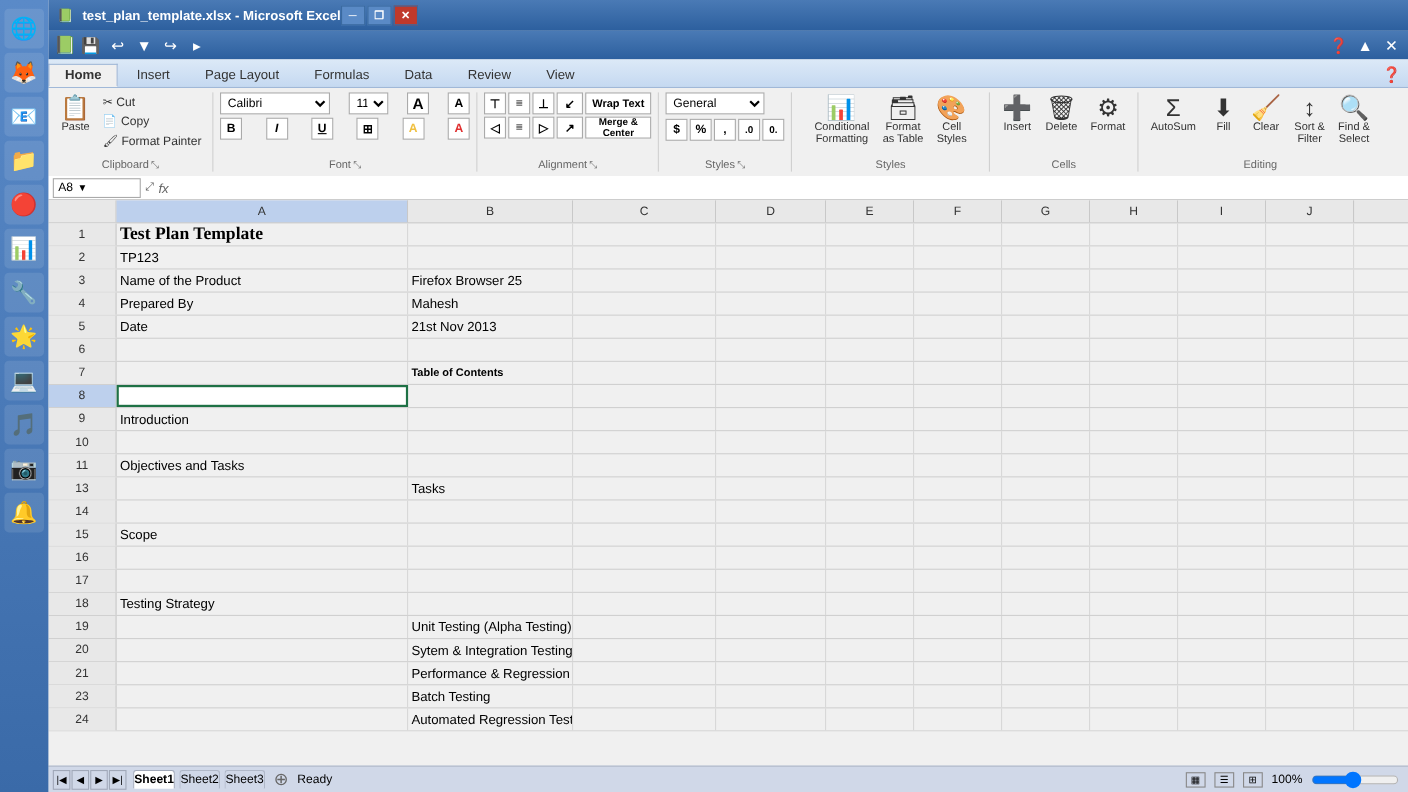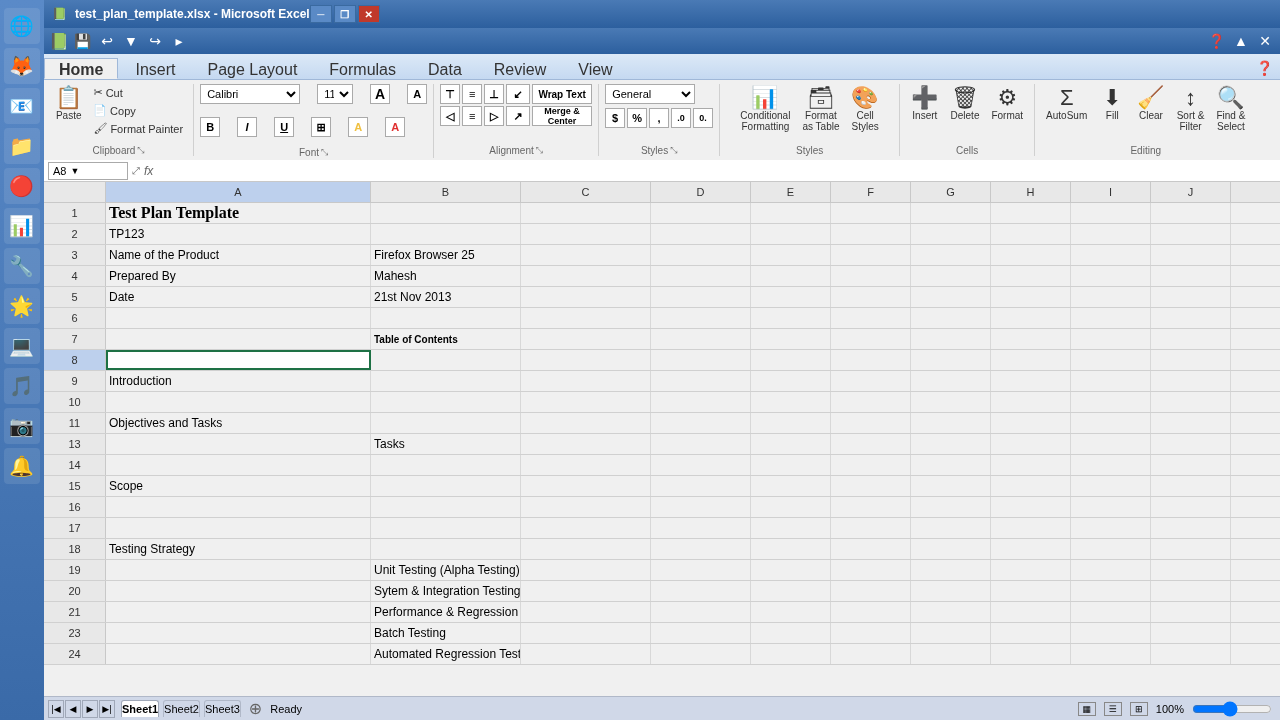--- a/index.html
+++ b/index.html
@@ -38,21 +38,21 @@
     }
     #ribbon-tabs {
       display: flex;
       background: linear-gradient(to bottom, #dce9f7, #c5d9f1);
       border-bottom: 1px solid #a0b8d8;
       height: 26px;
       padding-top: 4px;
     }
     .ribbon-tab {
       padding: 2px 14px;
-      font-size: 16px;
+      font-size: 12px;
       cursor: pointer;
       color: #333;
       border: 1px solid transparent;
       border-bottom: none;
       margin-right: 2px;
     }
     .ribbon-tab.active {
       background: #f0f0f0;
       border-color: #a0b8d8;
       border-bottom: 1px solid #f0f0f0;
@@ -91,21 +91,21 @@
     .rb-icon { font-size: 22px; line-height: 1; }
     .rb-label { font-size: 10px; margin-top: 1px; text-align: center; }
     .rb-small-btn {
       display: flex; align-items: center; gap: 3px;
       cursor: pointer; padding: 1px 3px; font-size: 11px; color: #333;
       border: 1px solid transparent; border-radius: 2px;
     }
     .rb-small-group { display: flex; flex-direction: column; gap: 1px; }
 
     
-    .font-row { display: flex; align-items: center; gap: 17px; margin-bottom: 10px; }
+    .font-row { display: flex; align-items: center; gap: 17px; margin-bottom: 0; justify-content: space-between; }
     .font-select {
       width: 100px; height: 20px; font-size: 11px;
       border: 1px solid #aaa; background: white; padding: 0 2px;
     }
     .font-size-select {
       width: 36px; height: 20px; font-size: 11px;
       border: 1px solid #aaa; background: white; padding: 0 2px;
     }
     .format-btn {
       width: 20px; height: 20px; font-size: 11px; font-weight: bold;

